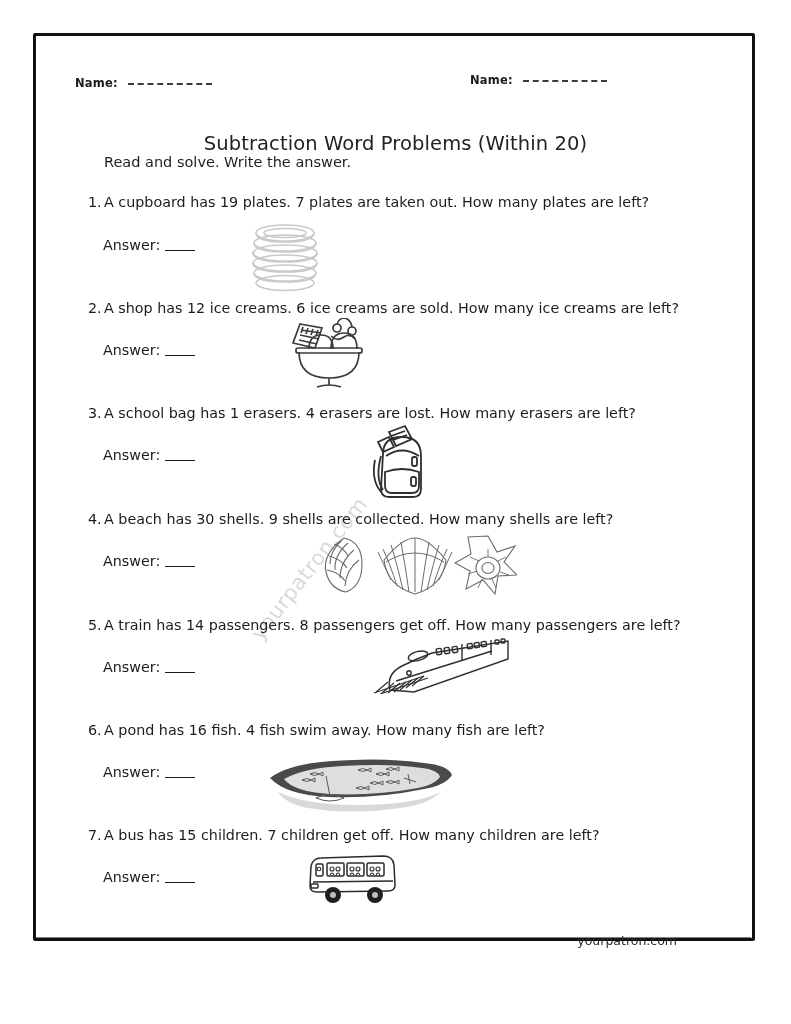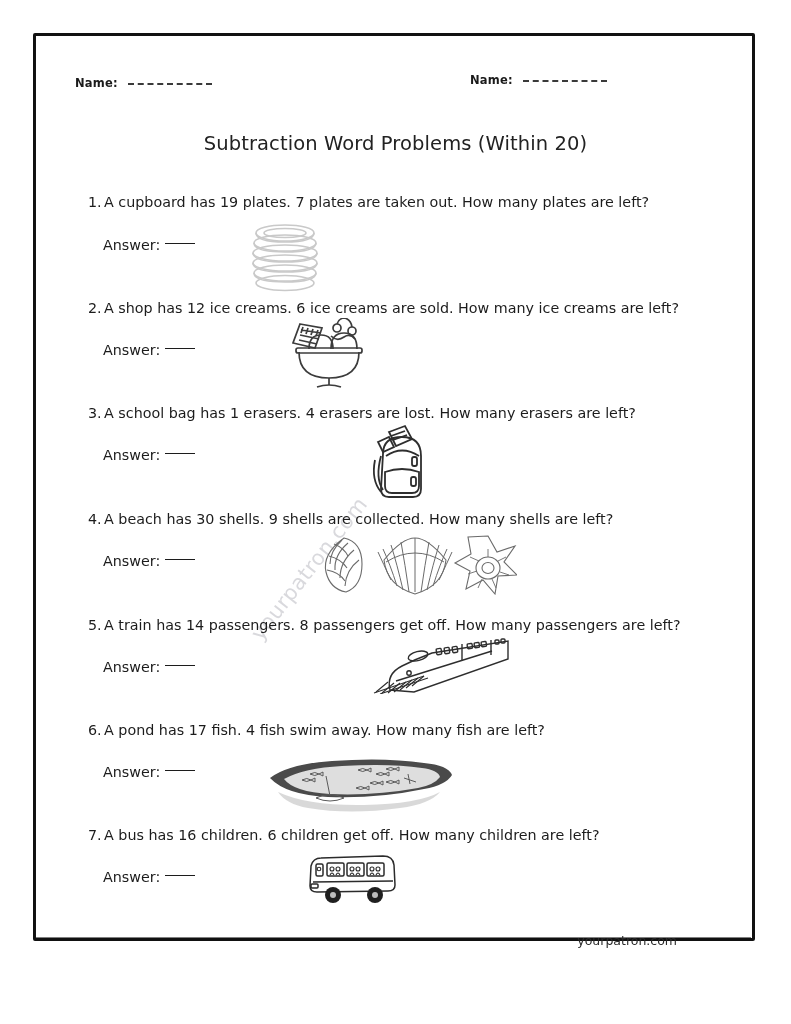--- a/index.html
+++ b/index.html
@@ -127,21 +127,21 @@
     flex: 0 0 auto;
   }
   .q-text { flex: 0 0 auto; }
 
   .answer-line {
     position: absolute;
     left: 103px;
     font-size: 14.3px;
     color: #1c1c1c;
     display: flex;
-    align-items: center;
+    align-items: flex-end;
     gap: 5px;
   }
   .answer-blank {
     display: inline-block;
     width: 30px;
     border-bottom: 1.6px solid #1c1c1c;
     height: 1px;
     position: relative;
     top: -2px;
   }
@@ -193,20 +193,21 @@
       <span class="field-blank"></span>
     </div>
     <div class="field field-date">
       <span class="field-label">Name:</span>
       <span class="field-blank"></span>
     </div>
   </div>
 
   <div class="title">Subtraction Word Problems (Within 20)</div>
 
+  <div class="instructions">Read and solve. Write the answer.</div>
 
   <div class="watermark">yourpatron.com</div>
 
   <div class="problems">
 
     <div class="problem">
       <div class="q-line" style="top:194px;">
         <span class="q-num">1.</span>
         <span class="q-text">A cupboard has 19 plates. 7 plates are taken out. How many plates are left?</span>
       </div>
@@ -382,21 +383,21 @@
               <path d="M2 57 l50 -17 M8 58 l48 -16"></path>
             </g>
           </g>
         </svg>
       </div>
     </div>
 
     <div class="problem">
       <div class="q-line" style="top:722px;">
         <span class="q-num">6.</span>
-        <span class="q-text">A pond has 17 fish. 4 fish swim away. How many fish are left?</span>
+        <span class="q-text">A pond has 16 fish. 4 fish swim away. How many fish are left?</span>
       </div>
       <div class="answer-line" style="top:764px;">
         <span>Answer:</span>
         <span class="answer-blank"></span>
       </div>
       <div class="art" style="left:258px; top:752px;">
         <svg width="200" height="62" viewBox="0 0 200 62">
 
           <path d="M12 26 q18 -14 62 -17 q52 -4 92 2 q24 2 28 12
                    q-6 10 -28 14 q-48 10 -96 8 q-42 -2 -58 -19 z" fill="#4a4a4a"></path>
@@ -422,21 +423,21 @@
 
             <path d="M146 26 l12 4 M150 22 l2 10"></path>
           </g>
         </svg>
       </div>
     </div>
 
     <div class="problem">
       <div class="q-line" style="top:827px;">
         <span class="q-num">7.</span>
-        <span class="q-text">A bus has 16 children. 6 children get off. How many children are left?</span>
+        <span class="q-text">A bus has 15 children. 7 children get off. How many children are left?</span>
       </div>
       <div class="answer-line" style="top:869px;">
         <span>Answer:</span>
         <span class="answer-blank"></span>
       </div>
       <div class="art" style="left:305px; top:852px;">
         <svg width="98" height="54" viewBox="0 0 98 54">
           <g fill="none" stroke="#2b2b2b" stroke-width="1.5">
 
             <path d="M6 14 q2 -8 10 -8 l62 -2 q10 0 11 9 l1 20 q0 6 -7 6 l-71 1 q-7 0 -7 -6 z"></path>

